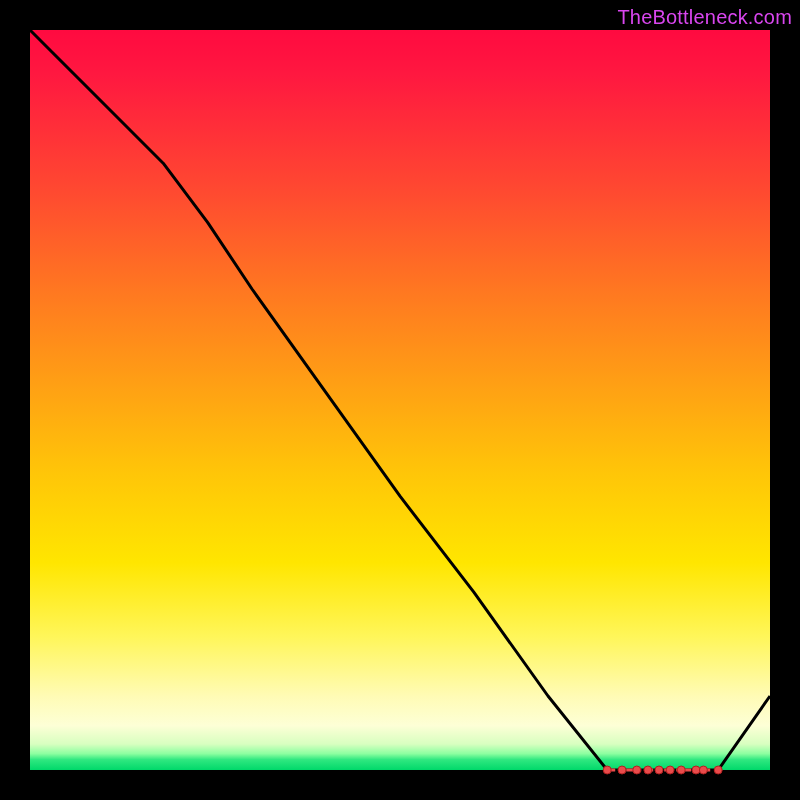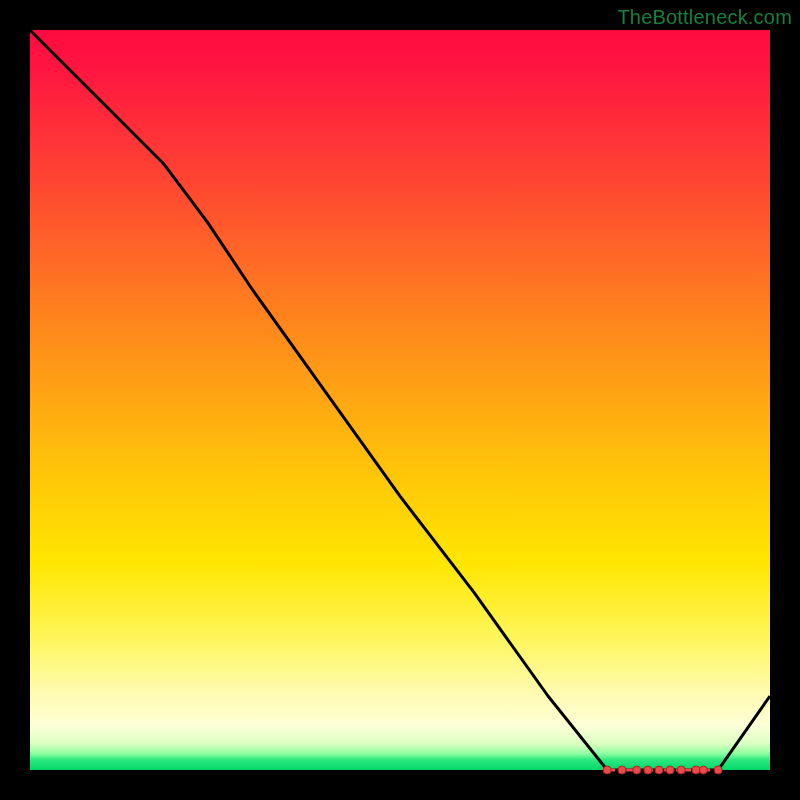--- a/index.html
+++ b/index.html
@@ -41,21 +41,21 @@
       #d8ffc0 96.5%,
       #8cffa0 97.8%,
       #30e880 98.6%,
       #00d86a 100%
     );
   }
   .watermark {
     position: absolute;
     top: 6px;
     right: 8px;
-    color: #15803d;
+    color: #d946ef;
     font-size: 20px;
     font-weight: 500;
     letter-spacing: 0.2px;
   }
   svg.overlay {
     position: absolute;
     left: 30px;
     top: 30px;
     width: 740px;
     height: 740px;

